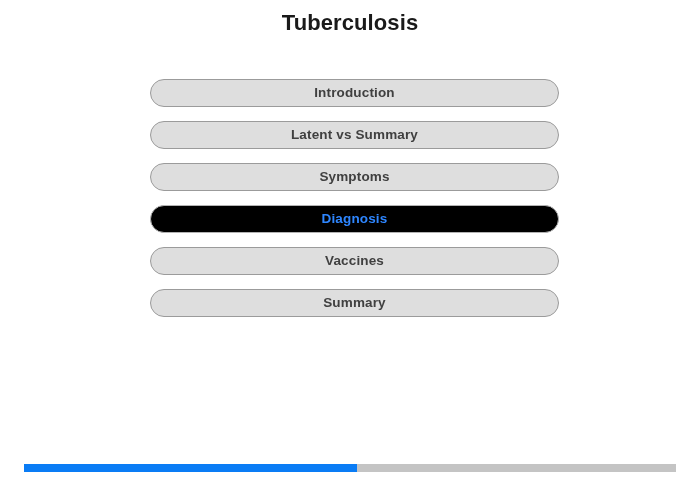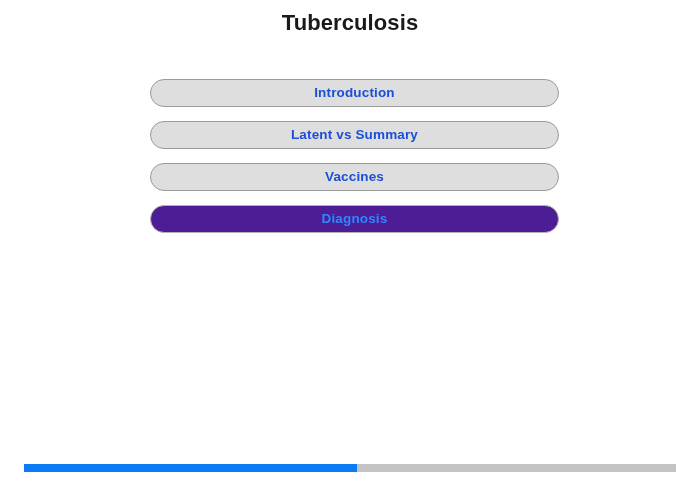--- a/index.html
+++ b/index.html
@@ -59,28 +59,28 @@
     align-items: center;
     justify-content: center;
     cursor: pointer;
     padding: 0;
     font-family: "Liberation Sans", sans-serif;
   }
 
   .menu-button .menu-label {
     font-size: 13.5px;
     font-weight: bold;
-    color: #1d4ed8;
+    color: #404040;
     line-height: 14px;
     white-space: nowrap;
     letter-spacing: 0.15px;
   }
 
   .menu-button.is-active {
-    background: #4c1d95;
+    background: #000000;
     border-color: #b3b3b3;
   }
 
   .menu-button.is-active .menu-label {
     color: #2e86ff;
   }
 
   
   #progress-bar {
     position: absolute;
@@ -107,24 +107,30 @@
   <div id="page-title">Tuberculosis</div>
 
   <div id="menu">
       <div class="menu-button">
         <span class="menu-label">Introduction</span>
       </div>
       <div class="menu-button">
         <span class="menu-label">Latent vs Summary</span>
       </div>
       <div class="menu-button">
-        <span class="menu-label">Vaccines</span>
+        <span class="menu-label">Symptoms</span>
       </div>
       <div class="menu-button is-active">
         <span class="menu-label">Diagnosis</span>
+      </div>
+      <div class="menu-button">
+        <span class="menu-label">Vaccines</span>
+      </div>
+      <div class="menu-button">
+        <span class="menu-label">Summary</span>
       </div>
     </div>
 
   <div id="progress-bar" style="background: rgb(196, 196, 196);">
     <div id="progress-fill" style="width: 51%; background: rgb(10, 124, 245);"></div>
   </div>
 
 </div>
 
 </body></html>

